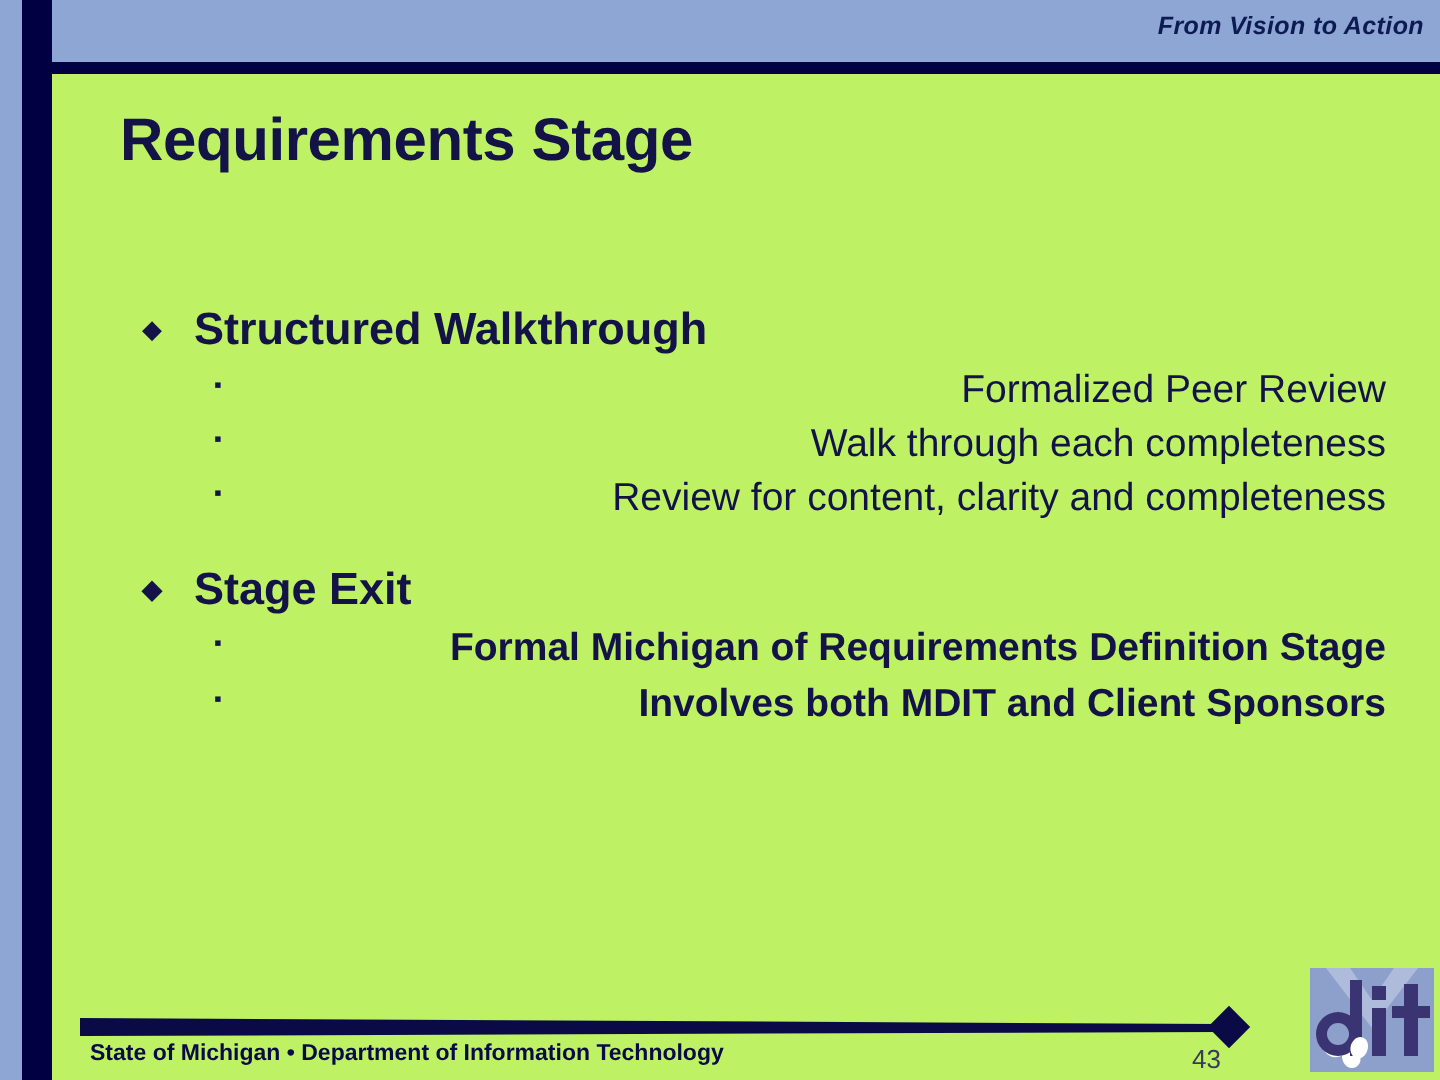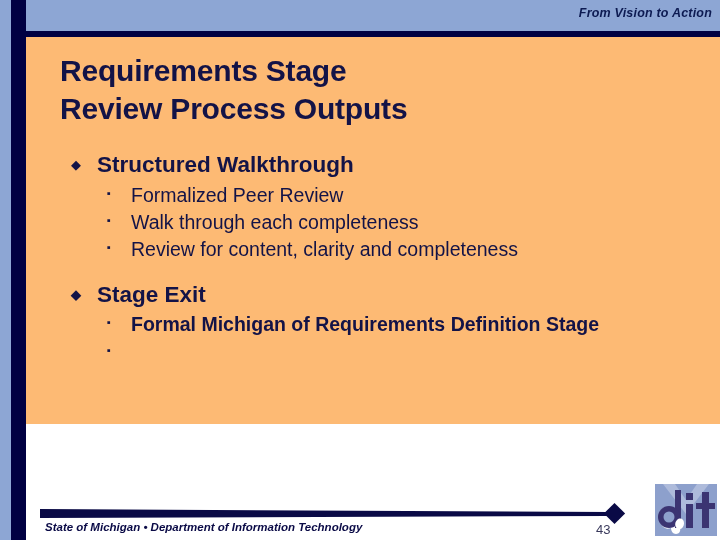--- a/index.html
+++ b/index.html
@@ -2,21 +2,21 @@
 <html><head>
 <meta charset="utf-8">
 <style>
   html,body{margin:0;padding:0;}
   body{
     width:720px;height:540px;overflow:hidden;
     background:#ffffff;
     font-family:"Liberation Sans", sans-serif;
     position:relative;
   }
-  #slide{position:absolute;inset:0;width:720px;height:424px;background:#fdba74;}
+  #slide{position:absolute;inset:0;width:720px;height:540px;background:#bef264;}
 
   
   .header-band{
     position:absolute;left:0;top:0;width:720px;height:31px;
     background:#8da6d4;
   }
   .header-rule{
     position:absolute;left:0;top:31px;width:720px;height:6px;
     background:#000042;
   }
@@ -69,39 +69,39 @@
 
   .b2{
     display:flex;align-items:flex-start;
     color:#131347;font-size:19.5px;line-height:1.25;
     margin:0 0 3px 0;padding-left:74px;
   }
   .b2 .glyph{
     width:24px;flex:0 0 24px;font-size:11px;line-height:1.85;
     color:#131347;
   }
-  .b2 .txt{flex:1 1 auto;}
+  .b2 .txt{flex:1 1 auto;text-align:right;}
 
   .group.strong .b1,
   .group.strong .b2{font-weight:bold;}
   .group.strong .b1{font-size:22.5px;}
 
   
   .footer-line{
     position:absolute;left:40px;top:509px;width:570px;height:9px;
     background:#0a0a46;
     clip-path:polygon(0 0,100% 3px,100% 7px,0 100%);
   }
   .footer-diamond{
     position:absolute;left:607px;top:506px;width:15px;height:15px;
     background:#0a0a46;transform:rotate(45deg);
   }
   .footer-text{
     position:absolute;left:45px;top:521px;
-    font-size:11.5px;font-weight:bold;font-style:italic;
+    font-size:11.5px;font-weight:bold;
     color:#0a0a46;white-space:nowrap;letter-spacing:0px;
   }
   .page-num{
     position:absolute;left:596px;top:522px;
     font-size:13px;color:#3a3a5c;
   }
 
   
   .logo{
     position:absolute;left:655px;top:484px;width:62px;height:52px;
@@ -115,21 +115,20 @@
   <div class="header-band"></div>
   <div class="left-accent"></div>
   <div class="header-rule"></div>
   <div class="header-title">From Vision to Action</div>
 
   <div class="left-strip"></div>
   <div class="left-bar"></div>
 
   <div class="title">
     <div>Requirements Stage</div>
-    <div>Review Process Outputs</div>
   </div>
 
   <div class="body-area">
 
     <div class="group">
       <div class="b1">
         <span class="glyph">◆</span>
         <span class="txt">Structured Walkthrough</span>
       </div>
       <div class="b2">
@@ -150,20 +149,21 @@
       <div class="b1">
         <span class="glyph">◆</span>
         <span class="txt">Stage Exit</span>
       </div>
       <div class="b2">
         <span class="glyph">▪</span>
         <span class="txt">Formal Michigan of Requirements Definition Stage</span>
       </div>
       <div class="b2">
         <span class="glyph">▪</span>
+        <span class="txt">Involves both MDIT and Client Sponsors</span>
       </div>
     </div>
 
   </div>
 
   <div class="footer-line"></div>
   <div class="footer-diamond"></div>
   <div class="footer-text">State of Michigan • Department of Information Technology</div>
   <div class="page-num">43</div>
 

